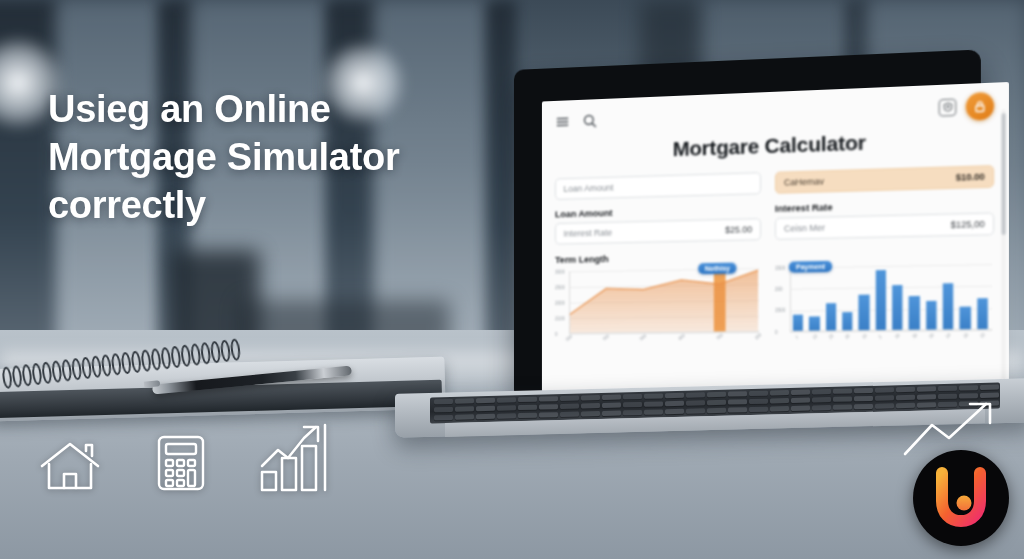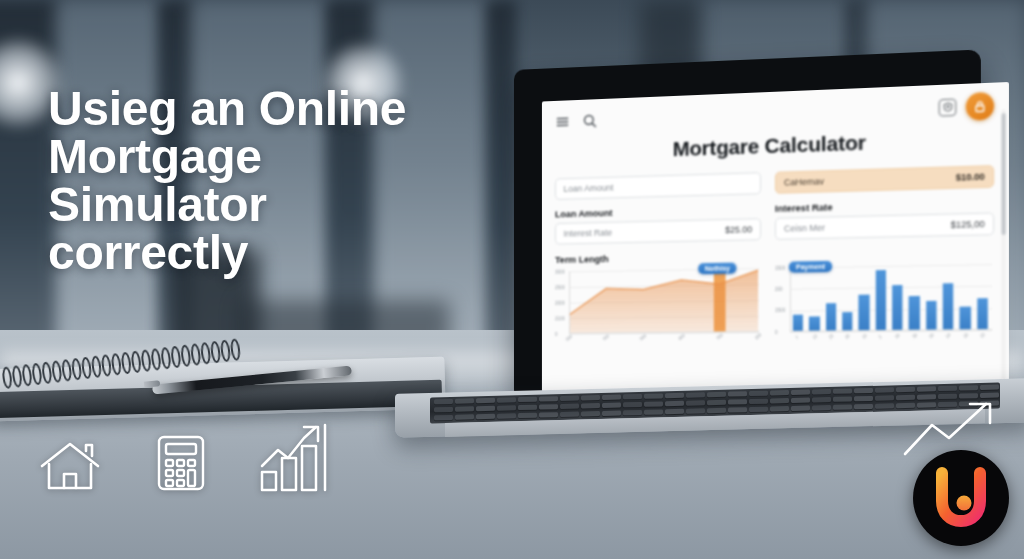--- a/index.html
+++ b/index.html
@@ -81,21 +81,21 @@
   }
   .pen-tip {
     position:absolute; left:144px; top:381px; width:16px; height:6px;
     background:linear-gradient(90deg,#b9bec4,#7d848b); transform:rotate(-5.5deg);
     border-radius:0 3px 3px 0;
   }
 
   
   .headline {
     position:absolute; left:48px; top:85px; width:430px;
-    color:#fff; font-size:48px; line-height:48px; font-weight:700;
+    color:#fff; font-size:38px; line-height:48px; font-weight:700;
     letter-spacing:-.3px; text-shadow:0 2px 10px rgba(10,18,26,.45);
   }
 
   
   .desk-icons { position:absolute; left:38px; top:420px; display:flex; gap:54px; align-items:flex-end; }
   .desk-icons svg { display:block; filter:drop-shadow(0 1px 3px rgba(0,0,0,.3)); }
 
   
   .laptop { position:absolute; left:505px; top:60px; width:500px; height:350px; }
   .lid {

